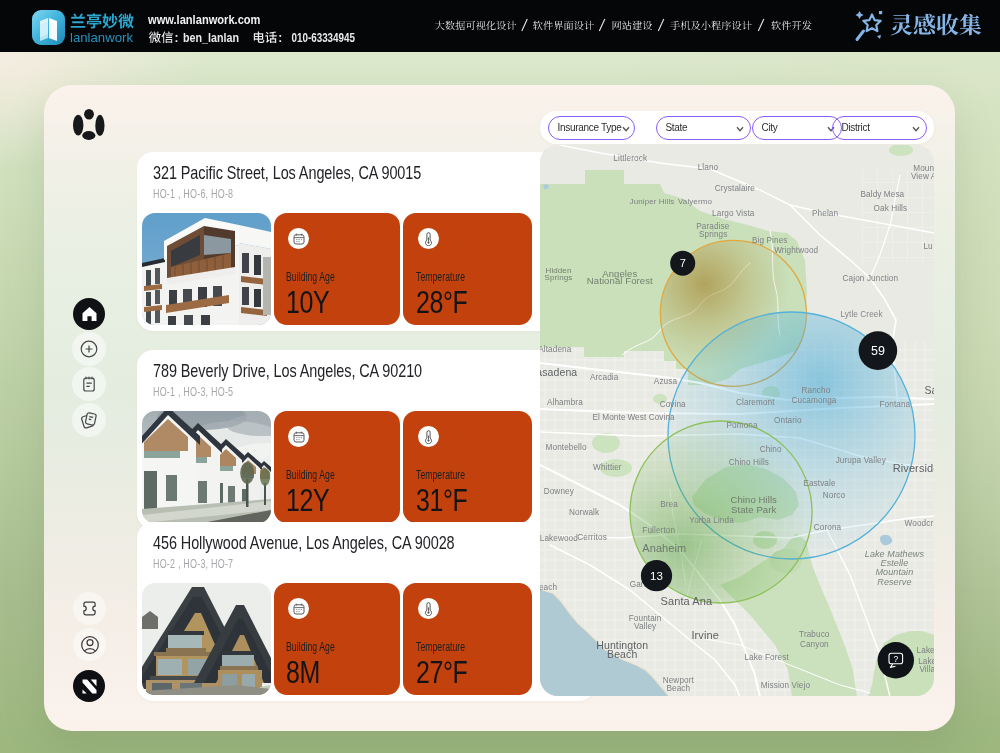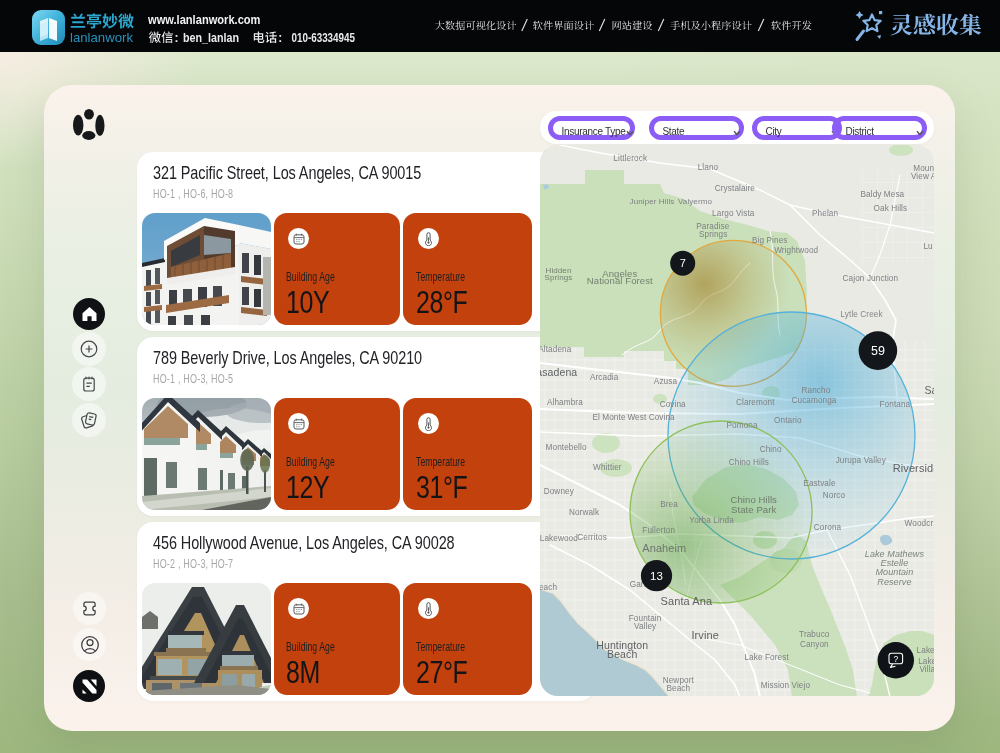--- a/index.html
+++ b/index.html
@@ -19,21 +19,21 @@
 .card{position:absolute;left:93.4px;width:458px;height:179px;background:#fff;border-radius:16px;box-shadow:0 1px 3px rgba(60,70,50,.04)}
 .ct{position:absolute;left:15.4px;top:9.5px;font-size:19px;color:#222227;letter-spacing:-.1px;white-space:nowrap;transform:scaleX(.76);transform-origin:left top}
 .tags{position:absolute;left:15.4px;top:34px;font-size:13px;color:#a7a7ab;letter-spacing:.3px;transform:scaleX(.69);transform-origin:left top;white-space:nowrap}
 .tile{position:absolute;top:61px;height:112px;border-radius:13px;background:#c2410c}
 .tl{position:absolute;left:12.4px;font-size:12.5px;color:#1e1e22;letter-spacing:.1px;top:57px;transform:scaleX(.69);transform-origin:left top;white-space:nowrap}
 .tv{position:absolute;left:12.4px;top:70.5px;font-size:32px;color:#141418;letter-spacing:-.5px;transform:scaleX(.78);transform-origin:left top;white-space:nowrap}
 .icirc{position:absolute;left:14.4px;top:15px;width:21px;height:21px;border-radius:50%;background:#fff;display:flex;align-items:center;justify-content:center}
 .pic{position:absolute;left:4.4px;top:61px;width:129px;height:112px;border-radius:13px;overflow:hidden}
 .heart{position:absolute;right:21px;top:13px}
 .filters{position:absolute;left:495.5px;top:26px;width:394.5px;height:32.5px;background:#fff;border-radius:16px;box-shadow:0 1px 3px rgba(60,70,50,.05)}
-.pill{position:absolute;top:4.5px;height:24px;border:5px solid #8b5cf6;border-radius:12px;font-size:10px;letter-spacing:-.3px;color:#2e2e32;line-height:22px;padding-left:9px}
+.pill{position:absolute;top:4.5px;height:24px;border:1px solid #8b5cf6;border-radius:12px;font-size:10px;letter-spacing:-.3px;color:#2e2e32;line-height:22px;padding-left:9px}
 .pill svg{position:absolute;top:9px}
 .mapwrap{position:absolute;left:495.5px;top:60px;width:394.5px;height:551px;border-radius:18px;overflow:hidden;background:#e9eae3}
 .sb{position:absolute;display:flex;align-items:center;justify-content:center;border-radius:50%}
 </style>
 </head>
 <body>
 
 <div class="hdr">
 <svg width="1000" height="52" viewBox="0 0 1000 52">
 <defs>
@@ -210,21 +210,21 @@
           <svg width="9" height="14" viewBox="0 0 9 14" fill="none" stroke="#505254" stroke-width="1">
             <path d="M2.9 8.2 V2.3 a1.6 1.6 0 0 1 3.2 0 V8.2 a3 3 0 1 1 -3.2 0 Z"></path>
             <circle cx="4.5" cy="10.6" r="1.1" fill="#505254" stroke="none"></circle>
             <path d="M4.5 9.6 V5.4" stroke-width=".9"></path>
           </svg>
         </div>
 <div class="tl">Temperature</div>
 <div class="tv">28°F</div>
 </div>
 </div>
-<div class="card" style="top:252px">
+<div class="card" style="top:265px">
 <div class="ct">789 Beverly Drive, Los Angeles, CA 90210</div>
 <div class="tags">HO-1 , HO-3, HO-5</div>
 <svg class="heart" width="17.5" height="15.7" viewBox="0 0 19 17">
         <path d="M9.5 15.6 C4.6 11.7 1.2 8.9 1.2 5.5 A4.3 4.3 0 0 1 9.5 3.7 A4.3 4.3 0 0 1 17.8 5.5 C17.8 8.9 14.4 11.7 9.5 15.6 Z" fill="#efa23b"></path>
       </svg>
 <div class="pic"><svg width="129" height="112" viewBox="0 0 129 112">
 <defs>
             <linearGradient id="sky2" x1="0" y1="0" x2="0" y2="1">
               <stop offset="0" stop-color="#a3adb2"></stop>
               <stop offset=".5" stop-color="#c9d0d0"></stop>
@@ -359,21 +359,21 @@
 <div class="tv">27°F</div>
 </div>
 </div>
 
 
 <div class="filters">
 <div class="pill" style="left:8px;width:87px">Insurance Type
 <svg style="left:73px" width="8" height="6" viewBox="0 0 8 6">
           <path d="M1 1.2 L4 4.6 L7 1.2" fill="none" stroke="#555" stroke-width="1.4"></path>
         </svg></div>
-<div class="pill" style="left:109px;width:95px">State
+<div class="pill" style="left:116px;width:95px">State
 <svg style="left:79px" width="8" height="6" viewBox="0 0 8 6">
           <path d="M1 1.2 L4 4.6 L7 1.2" fill="none" stroke="#555" stroke-width="1.4"></path>
         </svg></div>
 <div class="pill" style="left:212px;width:90px">City
 <svg style="left:74px" width="8" height="6" viewBox="0 0 8 6">
           <path d="M1 1.2 L4 4.6 L7 1.2" fill="none" stroke="#555" stroke-width="1.4"></path>
         </svg></div>
 <div class="pill" style="left:292px;width:95px">District
 <svg style="left:79px" width="8" height="6" viewBox="0 0 8 6">
           <path d="M1 1.2 L4 4.6 L7 1.2" fill="none" stroke="#555" stroke-width="1.4"></path>

